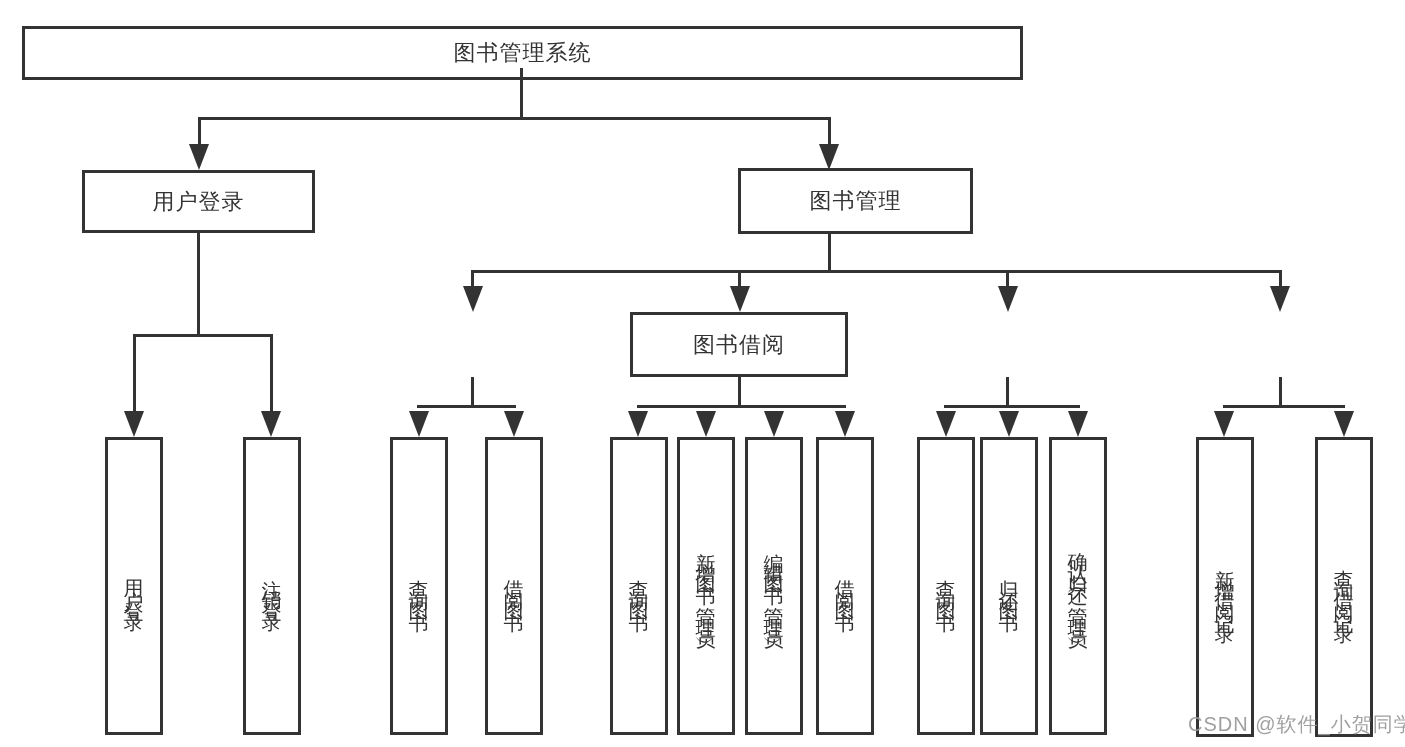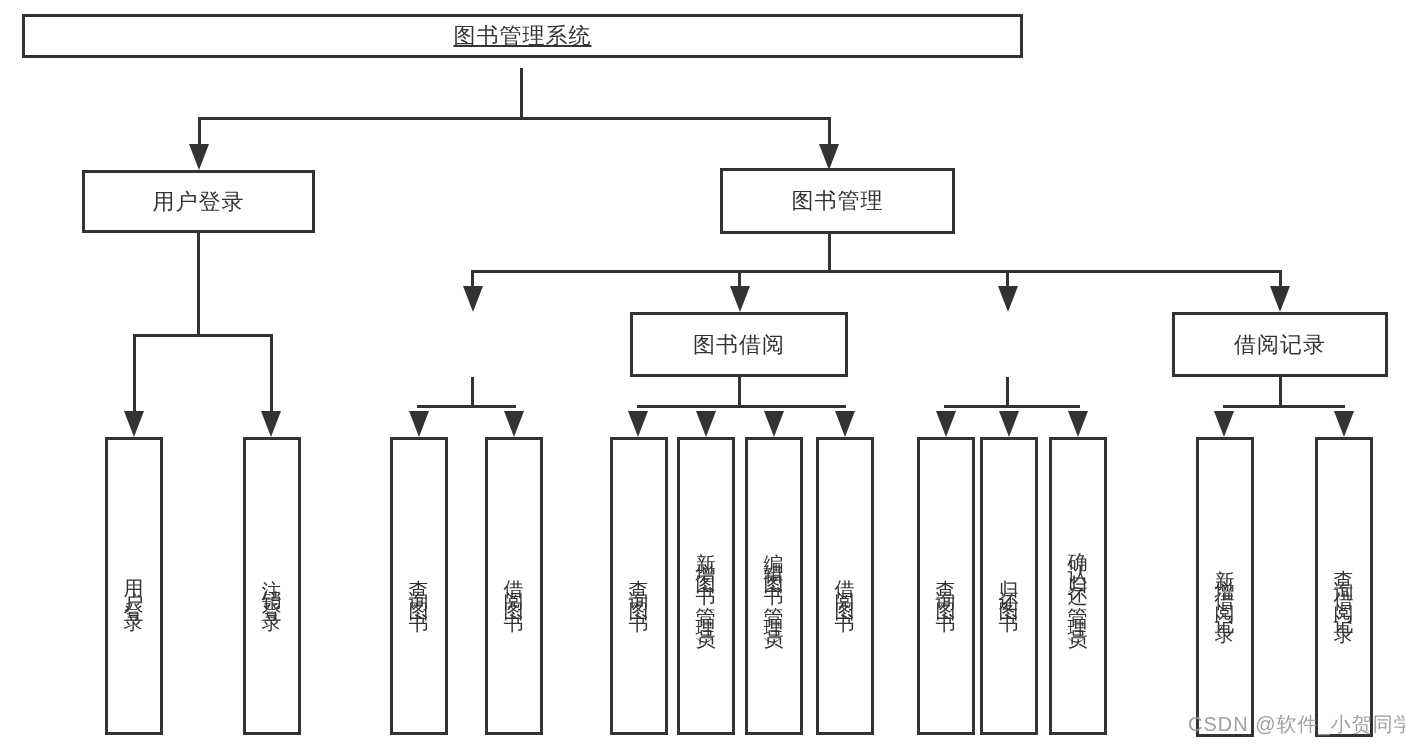--- a/index.html
+++ b/index.html
@@ -63,37 +63,37 @@
     letter-spacing: 1px;
     white-space: nowrap;
     z-index: 10;
   }
 </style>
 </head>
 <body>
 
 <div id="canvas">
 
-  <div class="box" style="left:22px; top:14px; width:1001px; height:44px;text-decoration:underline;">
+  <div class="box" style="left:22px; top:26px; width:1001px; height:54px;">
     <span class="hlabel">图书管理系统</span>
   </div>
 
   <div class="vline" style="left:520px; top:68px; height:52px;"></div>
 
   <div class="hline" style="left:198px; top:117px; width:633px;"></div>
 
   <div class="vline" style="left:198px; top:117px; height:32px;"></div>
   <div class="arrow" style="left:189px; top:144px;"></div>
   <div class="vline" style="left:828px; top:117px; height:32px;"></div>
   <div class="arrow" style="left:819px; top:144px;"></div>
 
   <div class="box" style="left:82px; top:170px; width:233px; height:63px;">
     <span class="hlabel">用户登录</span>
   </div>
-  <div class="box" style="left:720px; top:168px; width:235px; height:66px;align-items:center;">
+  <div class="box" style="left:738px; top:168px; width:235px; height:66px;align-items:center;">
     <span class="hlabel">图书管理</span>
   </div>
 
   <div class="vline" style="left:197px; top:233px; height:104px;"></div>
   <div class="hline" style="left:133px; top:334px; width:140px;"></div>
   <div class="vline" style="left:133px; top:334px; height:79px;"></div>
   <div class="arrow" style="left:124px; top:411px;"></div>
   <div class="vline" style="left:270px; top:334px; height:79px;"></div>
   <div class="arrow" style="left:261px; top:411px;"></div>
 
@@ -103,23 +103,20 @@
   <div class="arrow" style="left:463px; top:286px;"></div>
   <div class="vline" style="left:738px; top:270px; height:20px;"></div>
   <div class="arrow" style="left:730px; top:286px;"></div>
   <div class="vline" style="left:1006px; top:270px; height:20px;"></div>
   <div class="arrow" style="left:998px; top:286px;"></div>
   <div class="vline" style="left:1279px; top:270px; height:20px;"></div>
   <div class="arrow" style="left:1270px; top:286px;"></div>
 
   <div class="box" style="left:630px; top:312px; width:218px; height:65px;">
     <span class="hlabel">图书借阅</span>
-  </div>
-  <div class="box" style="left:1172px; top:312px; width:216px; height:65px;">
-    <span class="hlabel">借阅记录</span>
   </div>
 
   <div class="vline" style="left:471px; top:377px; height:31px;"></div>
   <div class="vline" style="left:738px; top:377px; height:31px;"></div>
   <div class="vline" style="left:1006px; top:377px; height:31px;"></div>
   <div class="vline" style="left:1279px; top:377px; height:31px;"></div>
 
   <div class="hline" style="left:417px; top:405px; width:99px;"></div>
   <div class="hline" style="left:637px; top:405px; width:209px;"></div>
   <div class="hline" style="left:944px; top:405px; width:136px;"></div>

